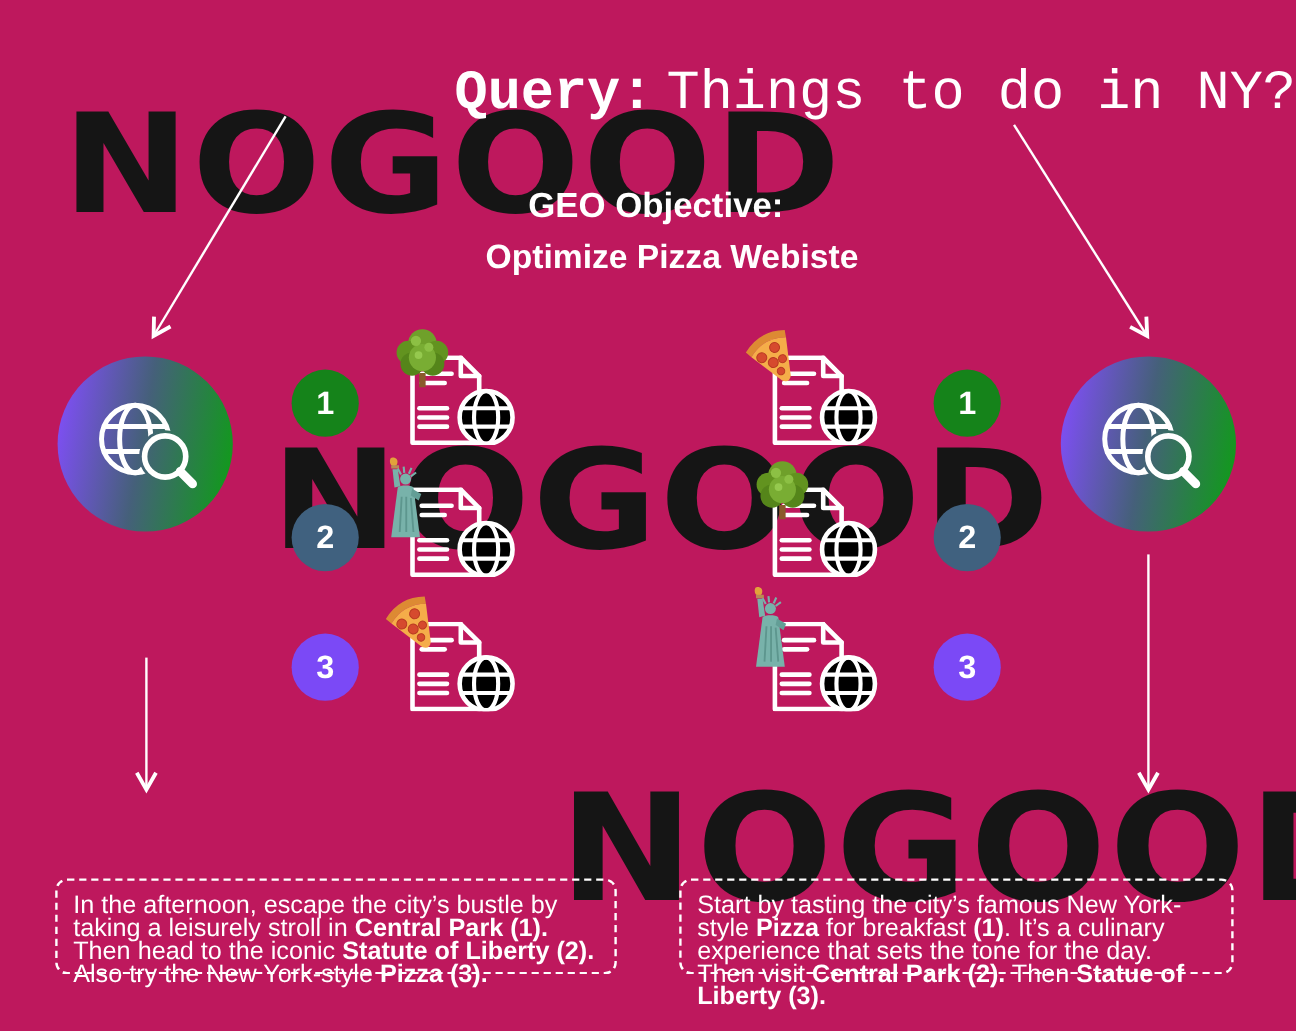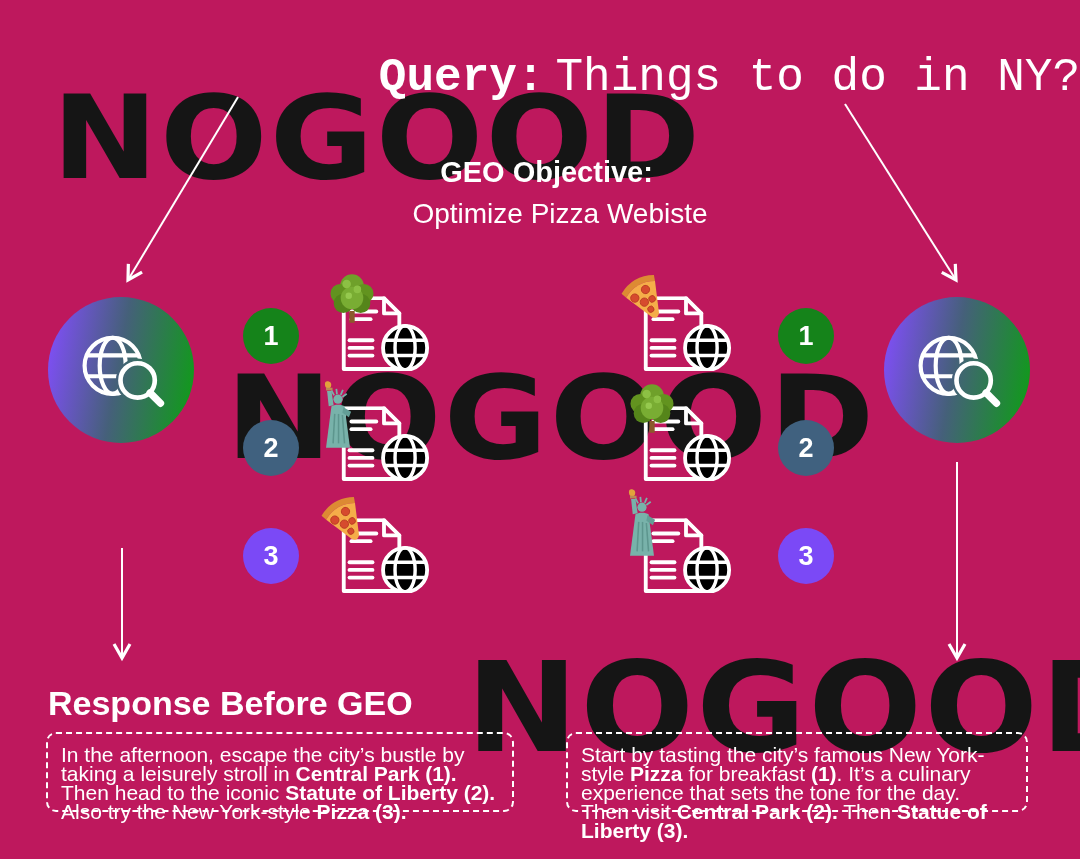--- a/index.html
+++ b/index.html
@@ -12,21 +12,21 @@
              transform-origin:left top;z-index:0;user-select:none;}
   .wm1{left:52px;top:81px;font-size:115px;transform:scaleX(1.10);}
   .wm2{left:226px;top:361px;font-size:115px;transform:scaleX(1.10);}
   .wm3{left:466px;top:646px;font-size:124px;transform:scaleX(1.08);}
   
   .title{left:0;top:52px;width:100%;text-align:right;font-size:46px;z-index:3;font-family:Liberation Mono, monospace;}
   .title .q{font-weight:700;}
   .title .rest{font-weight:400;margin-left:.24em;}
   .objective{left:0;top:156px;width:100%;text-align:center;z-index:3;}
   .objective .h{font-size:29px;font-weight:700;padding-left:13px;}
-  .objective .s{font-size:28px;font-weight:400;margin-top:9px;padding-left:40px;}
+  .objective .s{font-size:28px;font-weight:700;margin-top:9px;padding-left:40px;}
   
   .arrows{left:0;top:0;z-index:2;pointer-events:none;}
   
   .engine{width:146px;height:146px;border-radius:50%;z-index:3;
           background:linear-gradient(100deg,#7d4ff2 6%,#45607a 48%,#12991d 94%);
           display:flex;align-items:center;justify-content:center;}
   .engine-left{left:48px;top:297px;}
   .engine-right{left:884px;top:297px;}
   .engine svg{width:104px;height:104px;}
   .caption{left:48px;top:462px;font-size:15.5px;font-weight:700;line-height:1.45;
@@ -216,18 +216,17 @@
       <use href="#sym-tree"></use>
     </svg>
   <svg class="abs emoji" style="left:618px;top:488px;" width="48" height="70" viewBox="0 0 44 64">
       <use href="#sym-statue"></use>
     </svg>
 
   <div class="abs badge" style="left: 778px; top: 308px; background-color: rgb(21, 131, 26);">1</div>
   <div class="abs badge" style="left: 778px; top: 420px; background-color: rgb(64, 97, 127);">2</div>
   <div class="abs badge" style="left: 778px; top: 528px; background-color: rgb(123, 73, 246);">3</div>
 
-  <div class="abs resp-heading rh-before">Response Before GEO</div>
 
   <div class="abs resp-box box-before"><span>In the afternoon, escape the city’s bustle by taking a leisurely stroll in </span><span class="b">Central Park (1).</span><span> Then head to the iconic </span><span class="b">Statute of Liberty (2).</span><span> Also try the New York-style </span><span class="b">Pizza (3).</span></div>
   <div class="abs resp-box box-after"><span>Start by tasting the city’s famous New York-style </span><span class="b">Pizza</span><span> for breakfast </span><span class="b">(1)</span><span>. It’s a culinary experience that sets the tone for the day. Then visit </span><span class="b">Central Park (2).</span><span> Then </span><span class="b">Statue of Liberty (3).</span></div>
 
 </div>
 
 </body></html>

